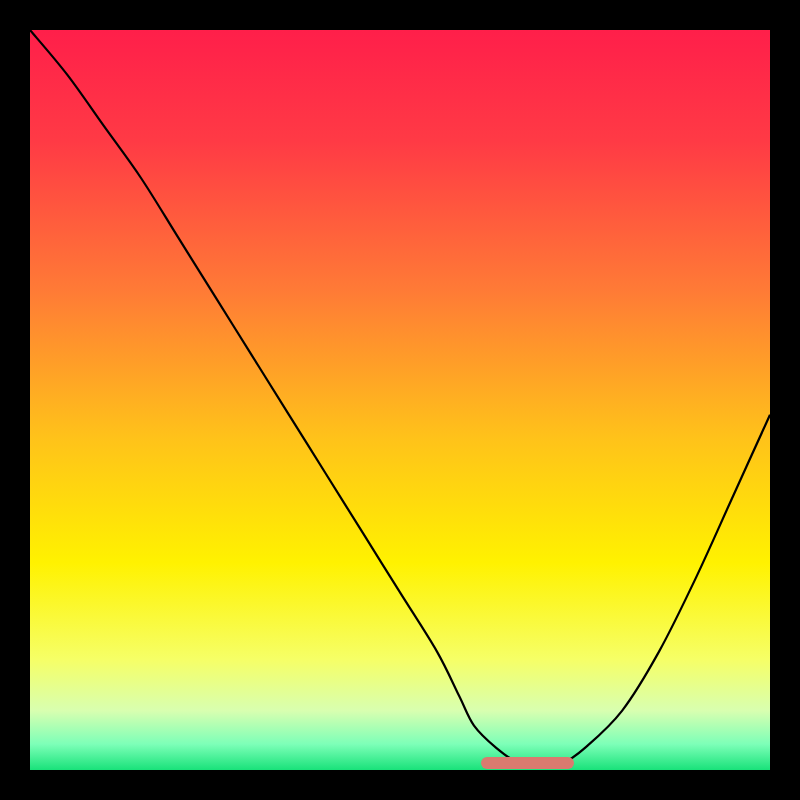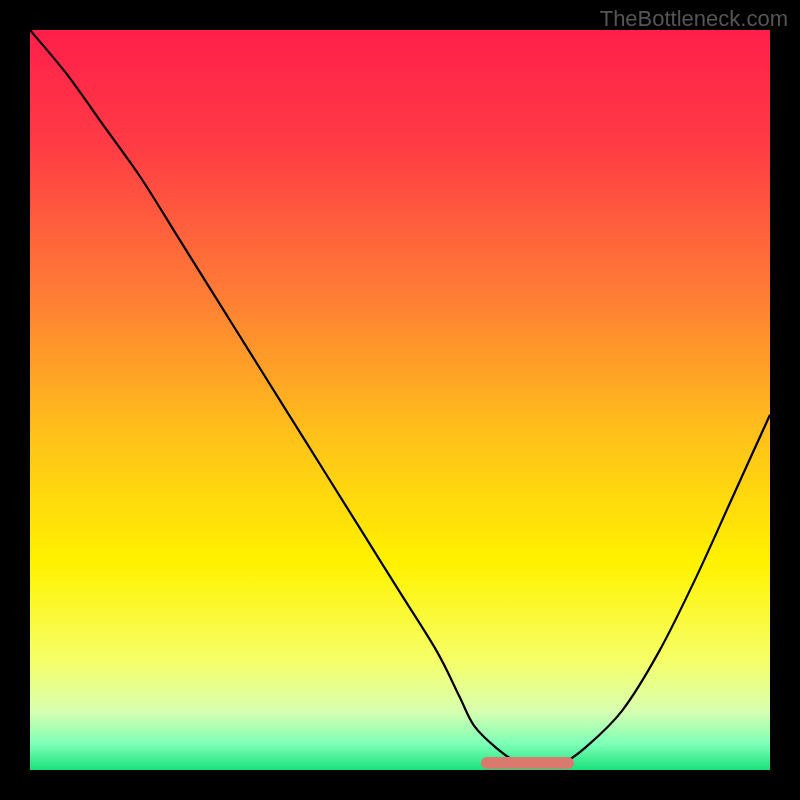--- a/index.html
+++ b/index.html
@@ -49,21 +49,20 @@
     background: #da7a6f;
     border-radius: 6px;
     height: 12px;
   }
 </style>
 </head>
 <body>
 
 <div class="frame">
 
-  <div class="watermark">TheBottleneck.com</div>
 
   <div class="plot-area">
 
     <svg class="gradient" viewBox="0 0 740 740" preserveAspectRatio="none">
       <defs>
         <linearGradient id="bg" x1="0" y1="0" x2="0" y2="1">
             <stop offset="0%" stop-color="#ff1f4a"></stop>
             <stop offset="15%" stop-color="#ff3a45"></stop>
             <stop offset="35%" stop-color="#ff7a36"></stop>
             <stop offset="55.00000000000001%" stop-color="#ffc21a"></stop>

